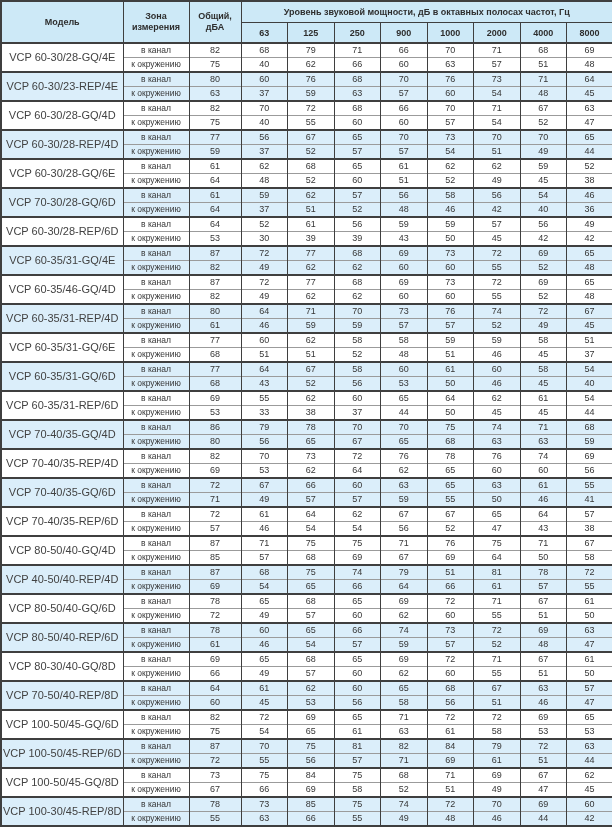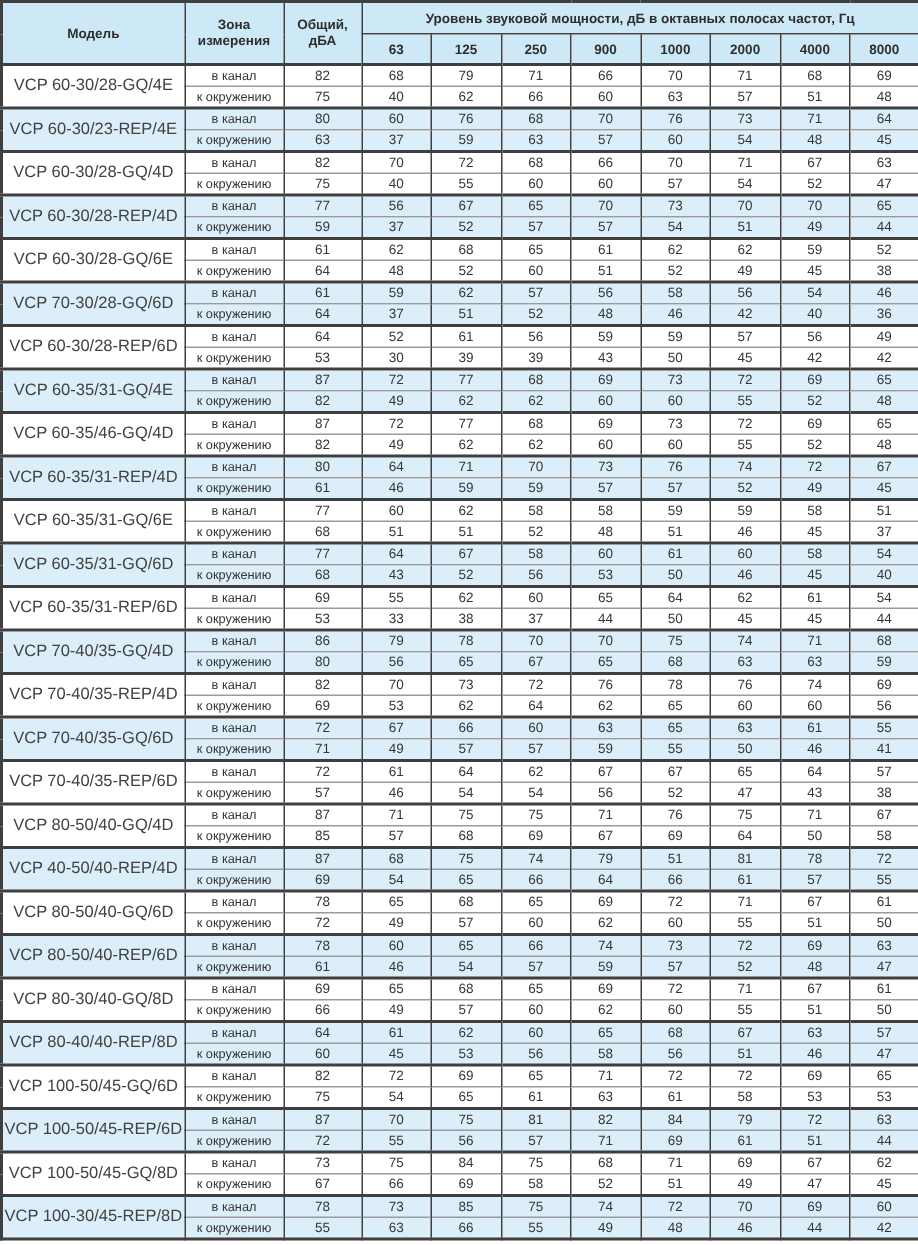--- a/index.html
+++ b/index.html
@@ -615,21 +615,21 @@
         <td>49</td>
         <td>57</td>
         <td>60</td>
         <td>62</td>
         <td>60</td>
         <td>55</td>
         <td>51</td>
         <td>50</td>
       </tr>
       <tr class="group-start shaded">
-        <td rowspan="2" class="model">VCP 80-40/40-REP/8D</td>
+        <td rowspan="2" class="model">VCP 70-50/40-REP/8D</td>
         <td class="zone">в канал</td>
         <td>64</td>
         <td>61</td>
         <td>62</td>
         <td>60</td>
         <td>65</td>
         <td>68</td>
         <td>67</td>
         <td>63</td>
         <td>57</td>

